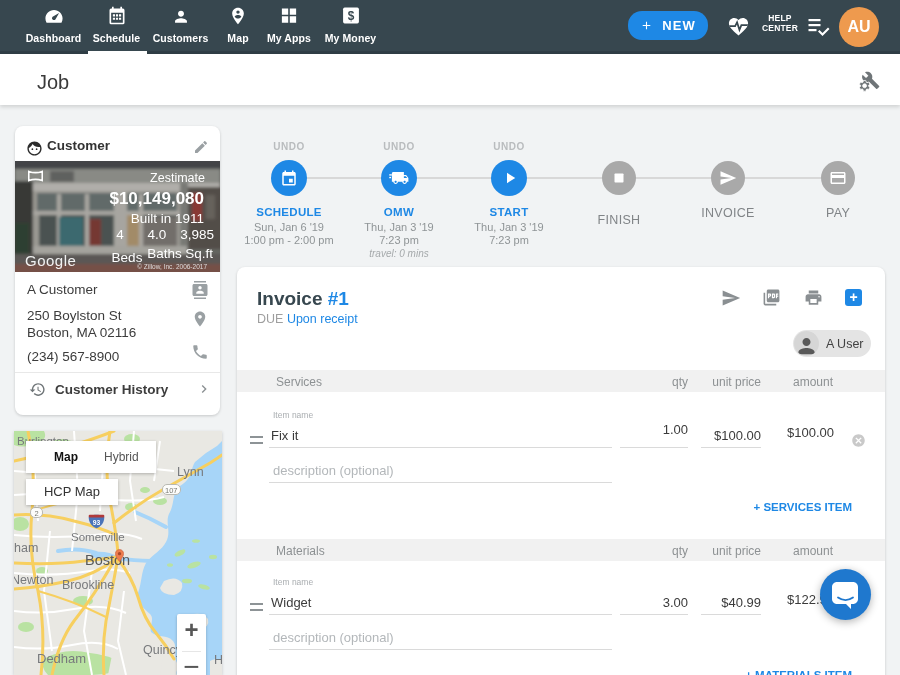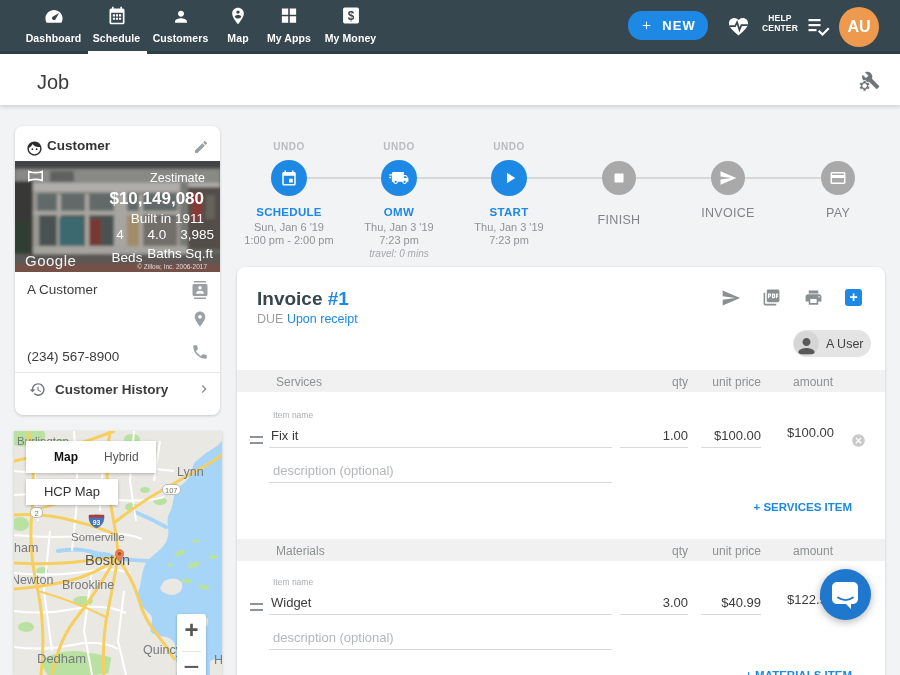--- a/index.html
+++ b/index.html
@@ -164,21 +164,21 @@
       <div class="bh" style="left:464px;width:60px;">unit price</div>
       <div class="bh" style="left:536px;width:60px;">amount</div>
     </div>
     <div class="drag" style="top:169px;">
         <div></div>
         <div></div>
       </div>
     <div class="iname" style="top:143px;">Item name</div>
     <div class="ival" style="top:161px;">Fix it</div>
     <div class="uline" style="left:32px;top:180px;width:343px;"></div>
-    <div class="num-r" style="left:381px;top:161px;width:70px;">1.00</div>
+    <div class="num-r" style="left:381px;top:155px;width:70px;">1.00</div>
     <div class="uline" style="left:383px;top:180px;width:68px;"></div>
     <div class="num-r" style="left:454px;top:161px;width:70px;">$100.00</div>
     <div class="uline" style="left:464px;top:180px;width:60px;"></div>
     <div class="num-r" style="left:527px;top:158px;width:70px;">$100.00</div>
     <svg style="position:absolute;left:614px;top:166px;" width="15" height="15" viewBox="0 0 24 24" fill="#c9c9c9">
         <path d="M12 2C6.47 2 2 6.47 2 12s4.47 10 10 10 10-4.47 10-10S17.53 2 12 2zm5 13.59L15.59 17 12 13.41 8.41 17 7 15.59 10.59 12 7 8.41 8.41 7 12 10.59 15.59 7 17 8.41 13.41 12 17 15.59z"></path>
       </svg>
     <div class="desc" style="top:196px;">description (optional)</div>
     <div class="uline" style="left:32px;top:215px;width:343px;"></div>
     <div class="addlink" style="left:495px;top:234px;width:120px;">+ SERVICES ITEM</div>
@@ -262,20 +262,21 @@
       <div class="pv" style="left:89px;top:66px;width:32px;">4</div>
       <div class="pv" style="left:126px;top:66px;width:32px;">4.0</div>
       <div class="pv" style="left:161px;top:66px;width:38px;text-align:right;">3,985</div>
       <div class="pv" style="left:95px;top:89px;width:34px;">Beds</div>
       <div class="pv" style="left:132px;top:85px;width:35px;">Baths</div>
       <div class="pv" style="left:163px;top:85px;width:35px;text-align:right;">Sq.ft</div>
       <div style="position:absolute;left:10px;top:91px;color:#f2f2f2;font-size:15px;letter-spacing:0.5px;">Google</div>
       <div class="ov" style="top:102px;right:13px;font-size:6.5px;color:#ddd;">© Zillow, Inc. 2006-2017</div>
     </div>
     <div class="line1" style="top:156px;">A Customer</div>
+    <div class="line1" style="top:181px;line-height:17px;">250 Boylston St<br>Boston, MA 02116</div>
     <div class="line1" style="top:223px;">(234) 567-8900</div>
     <svg class="cicon" style="top:155px;" width="18" height="18" viewBox="0 0 24 24" fill="#9aa0a3">
         <path d="M20 0H4v2h16V0zM4 24h16v-2H4v2zM20 4H4c-1.1 0-2 .9-2 2v12c0 1.1.9 2 2 2h16c1.1 0 2-.9 2-2V6c0-1.1-.9-2-2-2zm-8 2.75c1.24 0 2.25 1.01 2.25 2.25s-1.01 2.25-2.25 2.25S9.75 10.24 9.75 9 10.76 6.75 12 6.75zM17 17H7v-1.5c0-1.67 3.33-2.5 5-2.5s5 .83 5 2.5V17z"></path>
       </svg>
     <svg class="cicon" style="top:184px;" width="18" height="18" viewBox="0 0 24 24" fill="#9aa0a3">
         <path d="M12 2C8.13 2 5 5.13 5 9c0 5.25 7 13 7 13s7-7.75 7-13c0-3.87-3.13-7-7-7zm0 9.5c-1.38 0-2.5-1.12-2.5-2.5s1.12-2.5 2.5-2.5 2.5 1.12 2.5 2.5-1.12 2.5-2.5 2.5z"></path>
       </svg>
     <svg class="cicon" style="top:217px;" width="18" height="18" viewBox="0 0 24 24" fill="#9aa0a3">
         <path d="M6.62 10.79c1.44 2.83 3.76 5.14 6.59 6.59l2.2-2.2c.27-.27.67-.36 1.02-.24 1.12.37 2.33.57 3.57.57.55 0 1 .45 1 1V20c0 .55-.45 1-1 1-9.39 0-17-7.61-17-17 0-.55.45-1 1-1h3.5c.55 0 1 .45 1 1 0 1.25.2 2.45.57 3.57.11.35.03.74-.25 1.02l-2.2 2.2z"></path>
       </svg>

